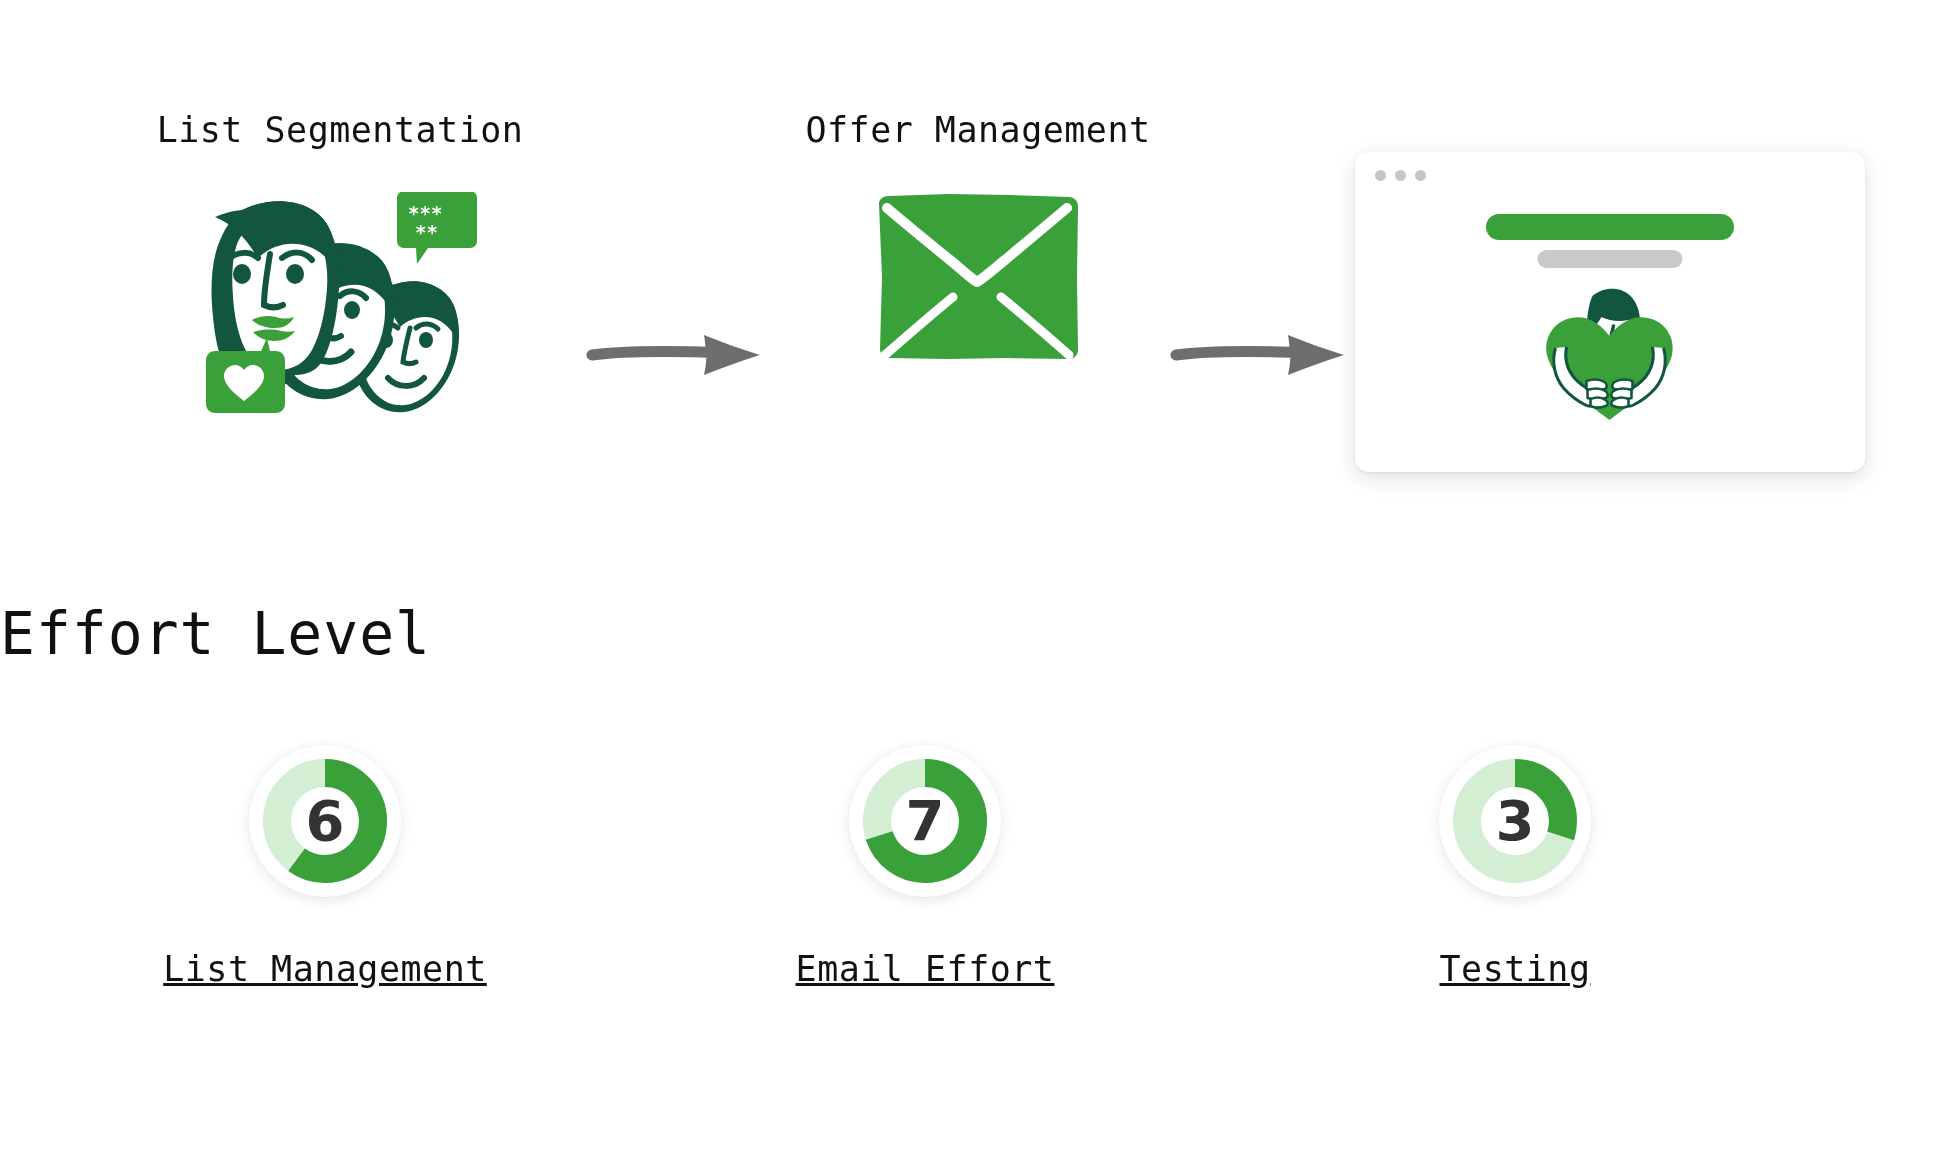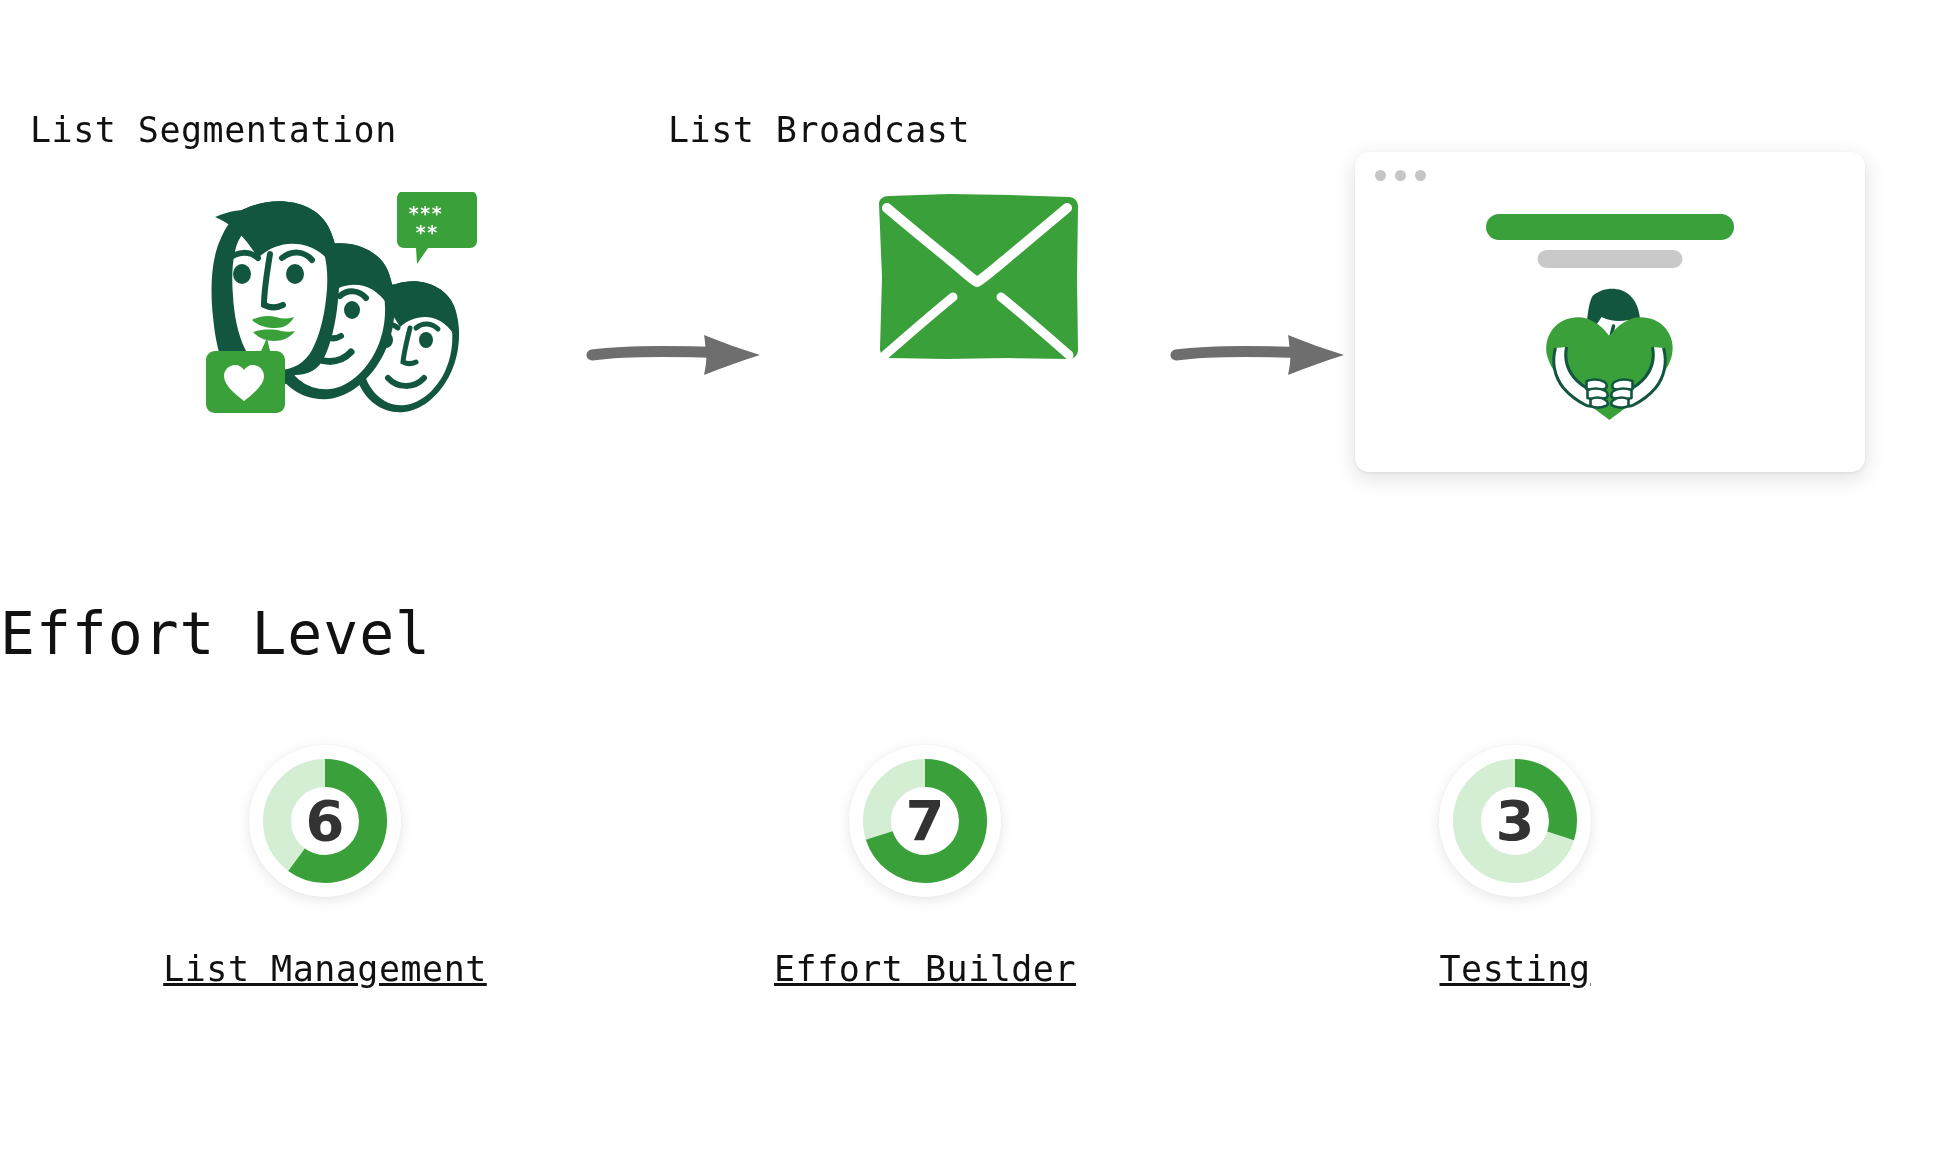--- a/index.html
+++ b/index.html
@@ -10,21 +10,21 @@
   }
   .canvas{position:relative;width:1957px;height:1170px;}
 
   
   .flow{position:absolute;left:0;top:0;width:1957px;height:520px;}
 
   .step{position:absolute;top:110px;}
   .step-label{
     font-family:"DejaVu Sans Mono","Liberation Mono",monospace;
     font-size:35px;color:#111111;letter-spacing:0.5px;
-    white-space:nowrap;font-weight:400;
+    text-align:center;white-space:nowrap;font-weight:400;
   }
   .step-art{margin-top:42px;display:flex;justify-content:center;align-items:center;}
 
   #step-1{left:30px;width:620px;}
   #step-2{left:668px;width:620px;}
   #step-3{left:1300px;width:620px;}
 
   .arrow{position:absolute;top:325px;}
   #arrow-1{left:586px;}
   #arrow-2{left:1170px;}
@@ -140,21 +140,21 @@
     </div>
 
     <div class="arrow" id="arrow-1">
       <svg width="190" height="60" viewBox="0 0 190 60" xmlns="http://www.w3.org/2000/svg">
         <path d="M6 30 c30 -4 86 -4 134 -2" stroke="#6e6e6e" stroke-width="11" fill="none" stroke-linecap="round"></path>
         <path d="M118 10 c18 7 36 14 56 20 c-20 6 -38 13 -56 20 c2 -9 3 -18 2 -24 c-1 -6 -1 -11 -2 -16 z" fill="#6e6e6e"></path>
       </svg>
     </div>
 
     <div class="step" id="step-2">
-      <div class="step-label">List Broadcast</div>
+      <div class="step-label">Offer Management</div>
       <div class="step-art">
         <svg width="210" height="180" viewBox="0 0 210 180" xmlns="http://www.w3.org/2000/svg">
           <path d="M6 12 c0 -5 4 -8 10 -8 l60 -2 l62 1 l58 2 c5 0 9 4 9 9 l-1 72 l1 72 c0 5 -4 9 -9 9 l-62 -1 l-61 1 l-57 -1 c-5 0 -9 -4 -9 -9 l2 -72 z" fill="#3aa03a"></path>
           <path d="M14 16 c20 17 42 35 63 52 c10 8 19 17 27 22 c8 -5 18 -14 28 -22 c20 -17 42 -35 62 -52" stroke="#ffffff" stroke-width="10" fill="none" stroke-linecap="round" stroke-linejoin="round"></path>
           <path d="M12 163 c23 -20 47 -41 68 -58" stroke="#ffffff" stroke-width="9" fill="none" stroke-linecap="round"></path>
           <path d="M196 163 c-23 -20 -47 -41 -68 -58" stroke="#ffffff" stroke-width="9" fill="none" stroke-linecap="round"></path>
         </svg>
       </div>
     </div>
 
@@ -218,21 +218,21 @@
     </div>
 
     <div class="gauge-col" id="gauge-col-2">
       <div class="gauge-wrap">
         <svg class="gauge-svg" width="152" height="152" viewBox="0 0 152 152" xmlns="http://www.w3.org/2000/svg">
           <circle cx="76" cy="76" r="48" fill="none" stroke="#d4eed4" stroke-width="28"></circle>
           <circle class="gauge-arc" cx="76" cy="76" r="48" fill="none" stroke="#3aa03a" stroke-width="28" stroke-dasharray="211.1150263212341 90.47786842338604" transform="rotate(-90 76 76)"></circle>
         </svg>
         <span class="gauge-value">7</span>
       </div>
-      <div class="gauge-label">Effort Builder</div>
+      <div class="gauge-label">Email Effort</div>
     </div>
 
     <div class="gauge-col" id="gauge-col-3">
       <div class="gauge-wrap">
         <svg class="gauge-svg" width="152" height="152" viewBox="0 0 152 152" xmlns="http://www.w3.org/2000/svg">
           <circle cx="76" cy="76" r="48" fill="none" stroke="#d4eed4" stroke-width="28"></circle>
           <circle class="gauge-arc" cx="76" cy="76" r="48" fill="none" stroke="#3aa03a" stroke-width="28" stroke-dasharray="90.47786842338604 211.1150263212341" transform="rotate(-90 76 76)"></circle>
         </svg>
         <span class="gauge-value">3</span>
       </div>

